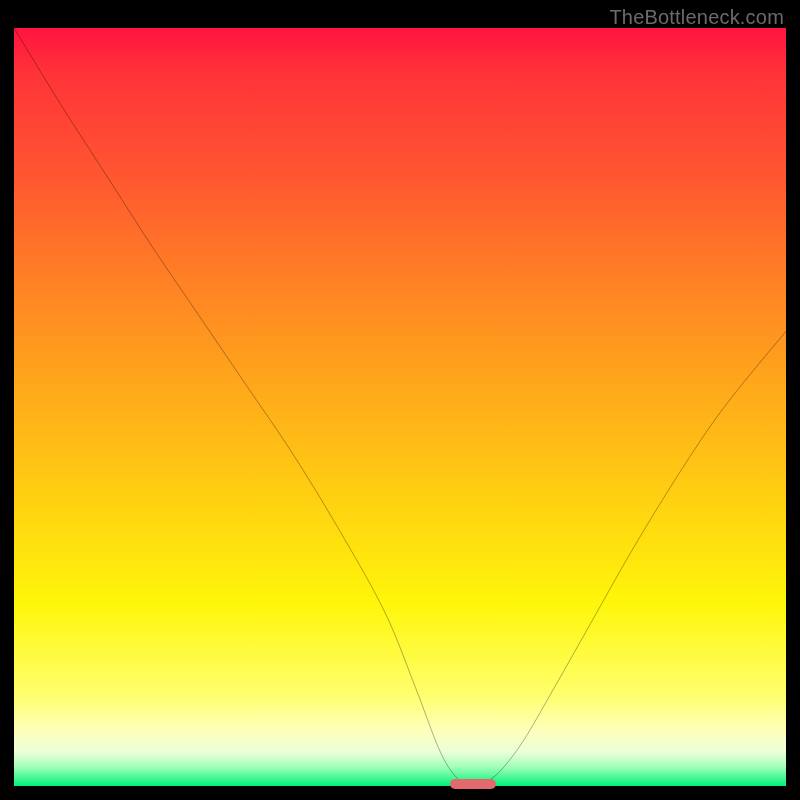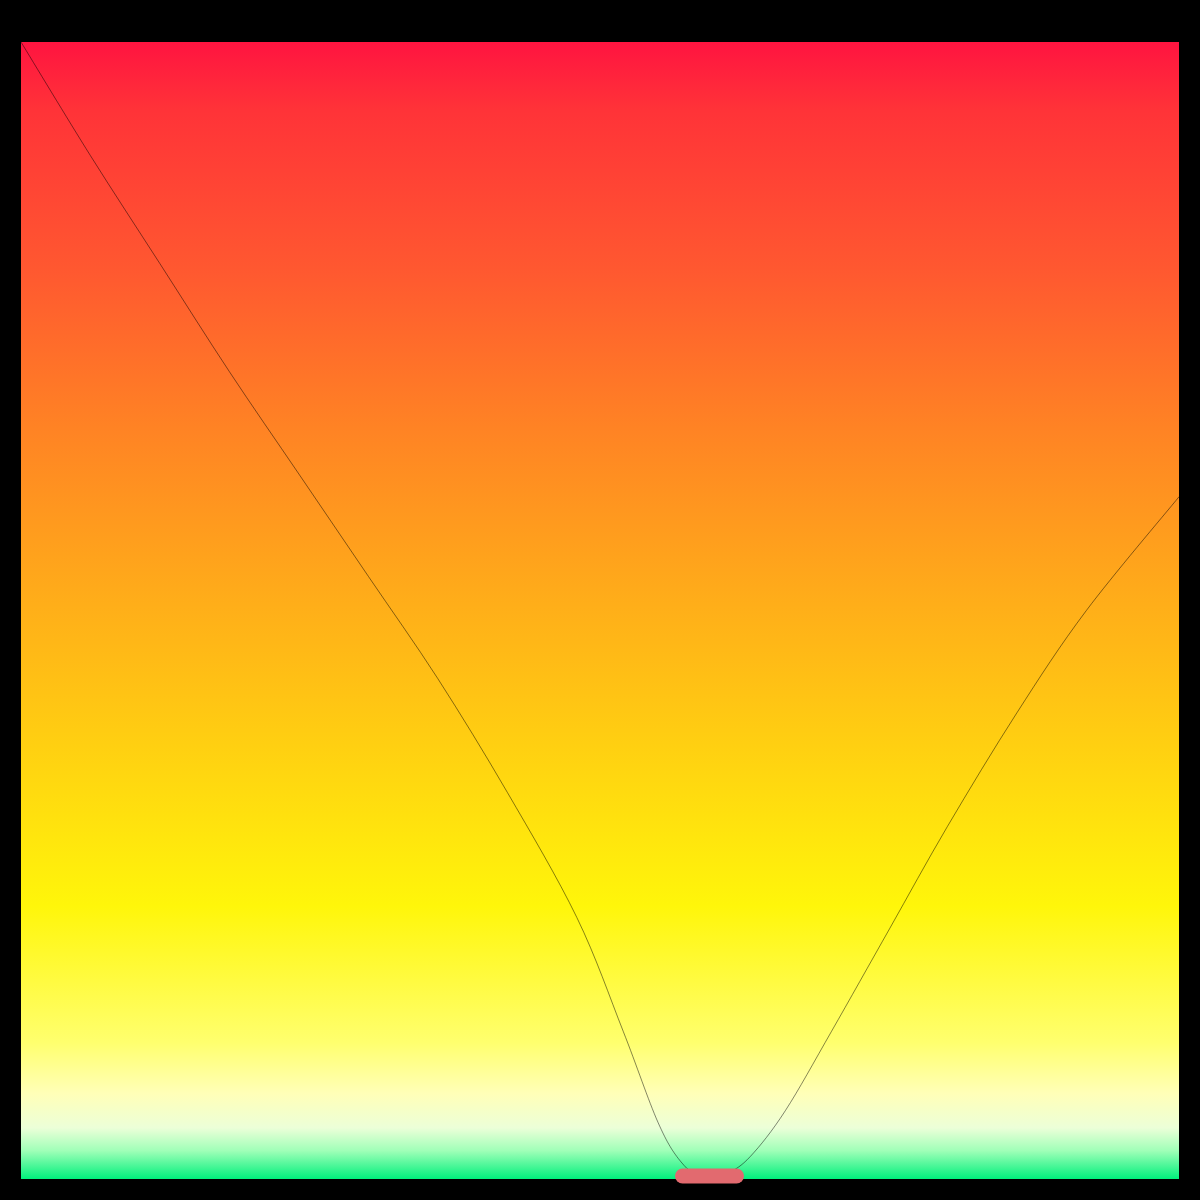--- a/index.html
+++ b/index.html
@@ -65,20 +65,21 @@
     height: 10px;
     border-radius: 6px;
     background: #e26a6f;
   }
 </style>
 </head>
 <body>
 
 <div class="frame">
 
+  <div class="attribution">TheBottleneck.com</div>
 
   <div class="plot-area">
     <div class="gradient-bg"></div>
 
     <svg class="curve" viewBox="0 0 100 100" preserveAspectRatio="none">
       <path id="curve-path" fill="none" stroke="#000000" stroke-width="0.32" vector-effect="non-scaling-stroke" stroke-linecap="round" stroke-linejoin="round" d="M 0 0 C 1 1.6666666666666667, 4 6.75, 6 10 C 8 13.25, 10 16.333333333333332, 12 19.5 C 14 22.666666666666668, 16 25.916666666666668, 18 29 C 20 32.083333333333336, 22 35, 24 38 C 26 41, 28 44, 30 47 C 32 50, 34 52.833333333333336, 36 56 C 38 59.166666666666664, 40 62.5, 42 66 C 44 69.5, 46.333333333333336 73.5, 48 77 C 49.666666666666664 80.5, 50.83333333333333 84, 52 87 C 53.16666666666667 90, 54.16666666666667 93.08333333333333, 55.00000000000001 95 C 55.83333333333334 96.91666666666667, 56.33333333333333 97.66666666666667, 56.99999999999999 98.5 C 57.66666666666666 99.33333333333333, 58.33333333333333 99.83333333333333, 59 100 C 59.66666666666667 100.16666666666667, 60.333333333333336 99.83333333333333, 61 99.5 C 61.666666666666664 99.16666666666667, 62.166666666666664 98.91666666666667, 63 98 C 63.833333333333336 97.08333333333333, 64.83333333333333 95.83333333333333, 66 94 C 67.16666666666667 92.16666666666667, 68.5 89.66666666666667, 70 87 C 71.5 84.33333333333333, 73.33333333333333 81, 75 78 C 76.66666666666667 75, 78.16666666666667 72.16666666666667, 80 69 C 81.83333333333333 65.83333333333333, 84 62.166666666666664, 86 59 C 88 55.833333333333336, 89.66666666666667 53.166666666666664, 92 50 C 94.33333333333333 46.833333333333336, 98.66666666666667 41.666666666666664, 100 40"></path>
     </svg>
 
     <div class="marker" id="min-marker" style="left: 56.5%; width: 6%; bottom: -3px; background: rgb(226, 106, 111);"></div>
   </div>

